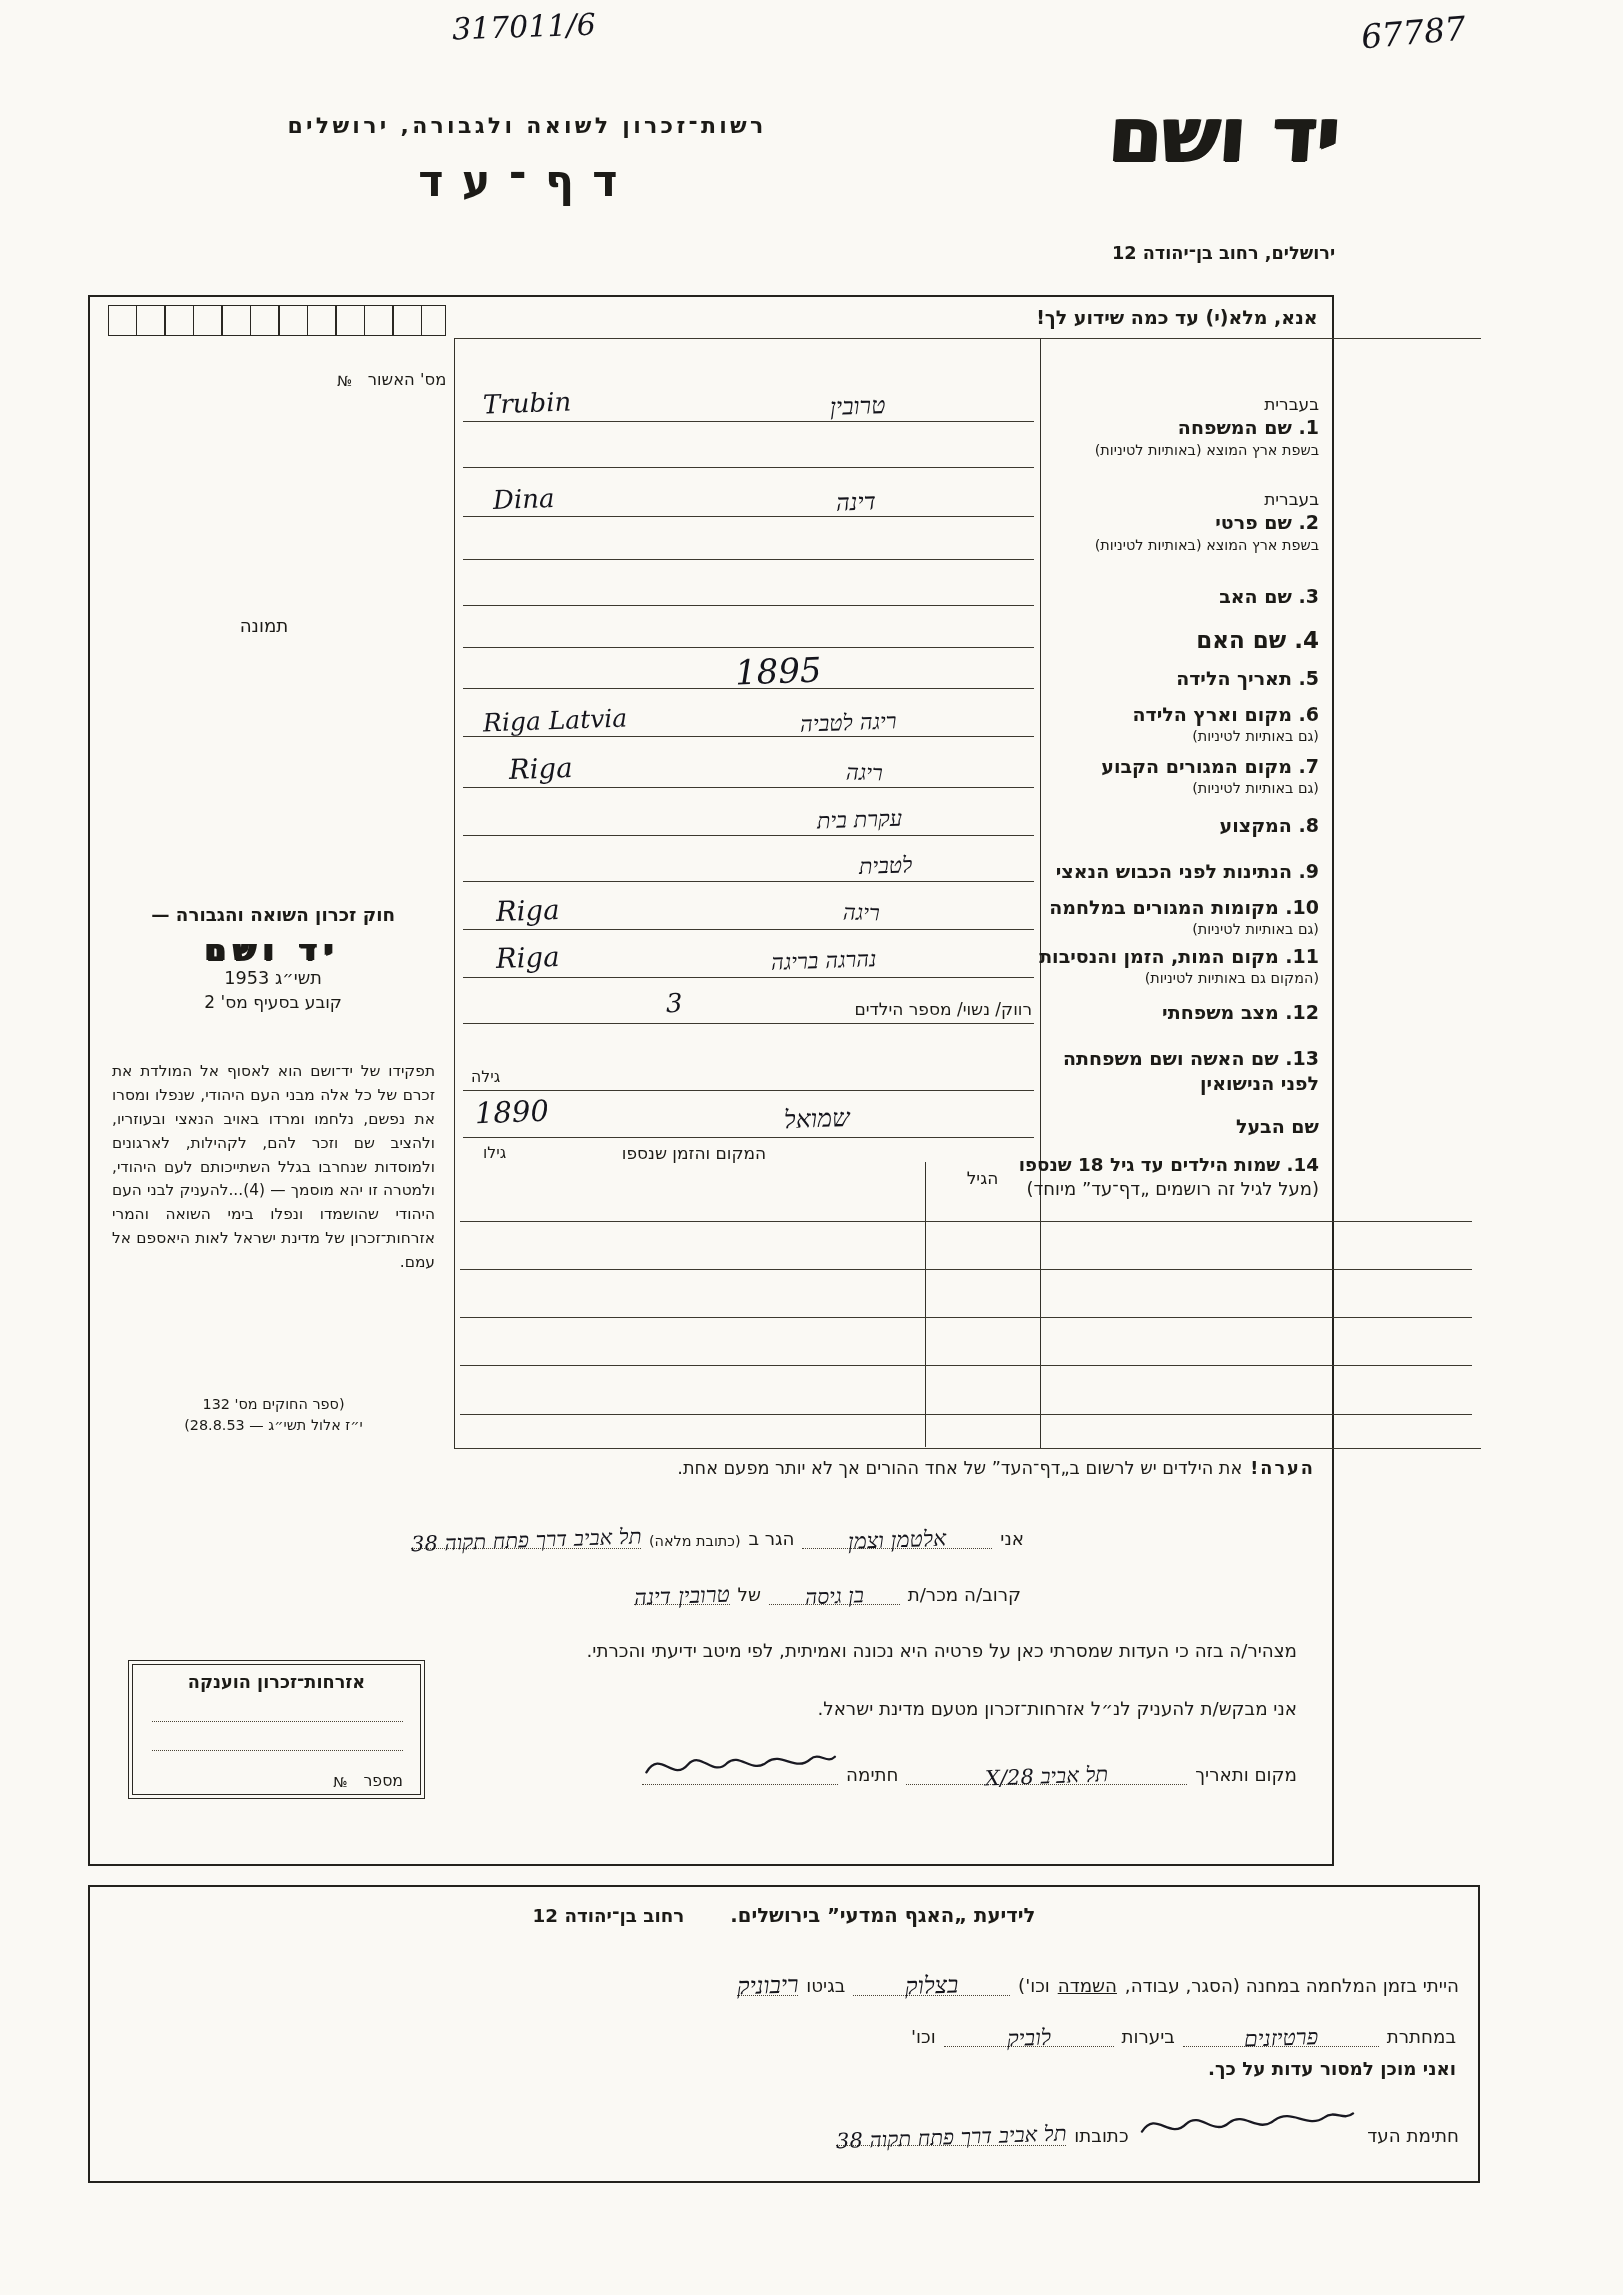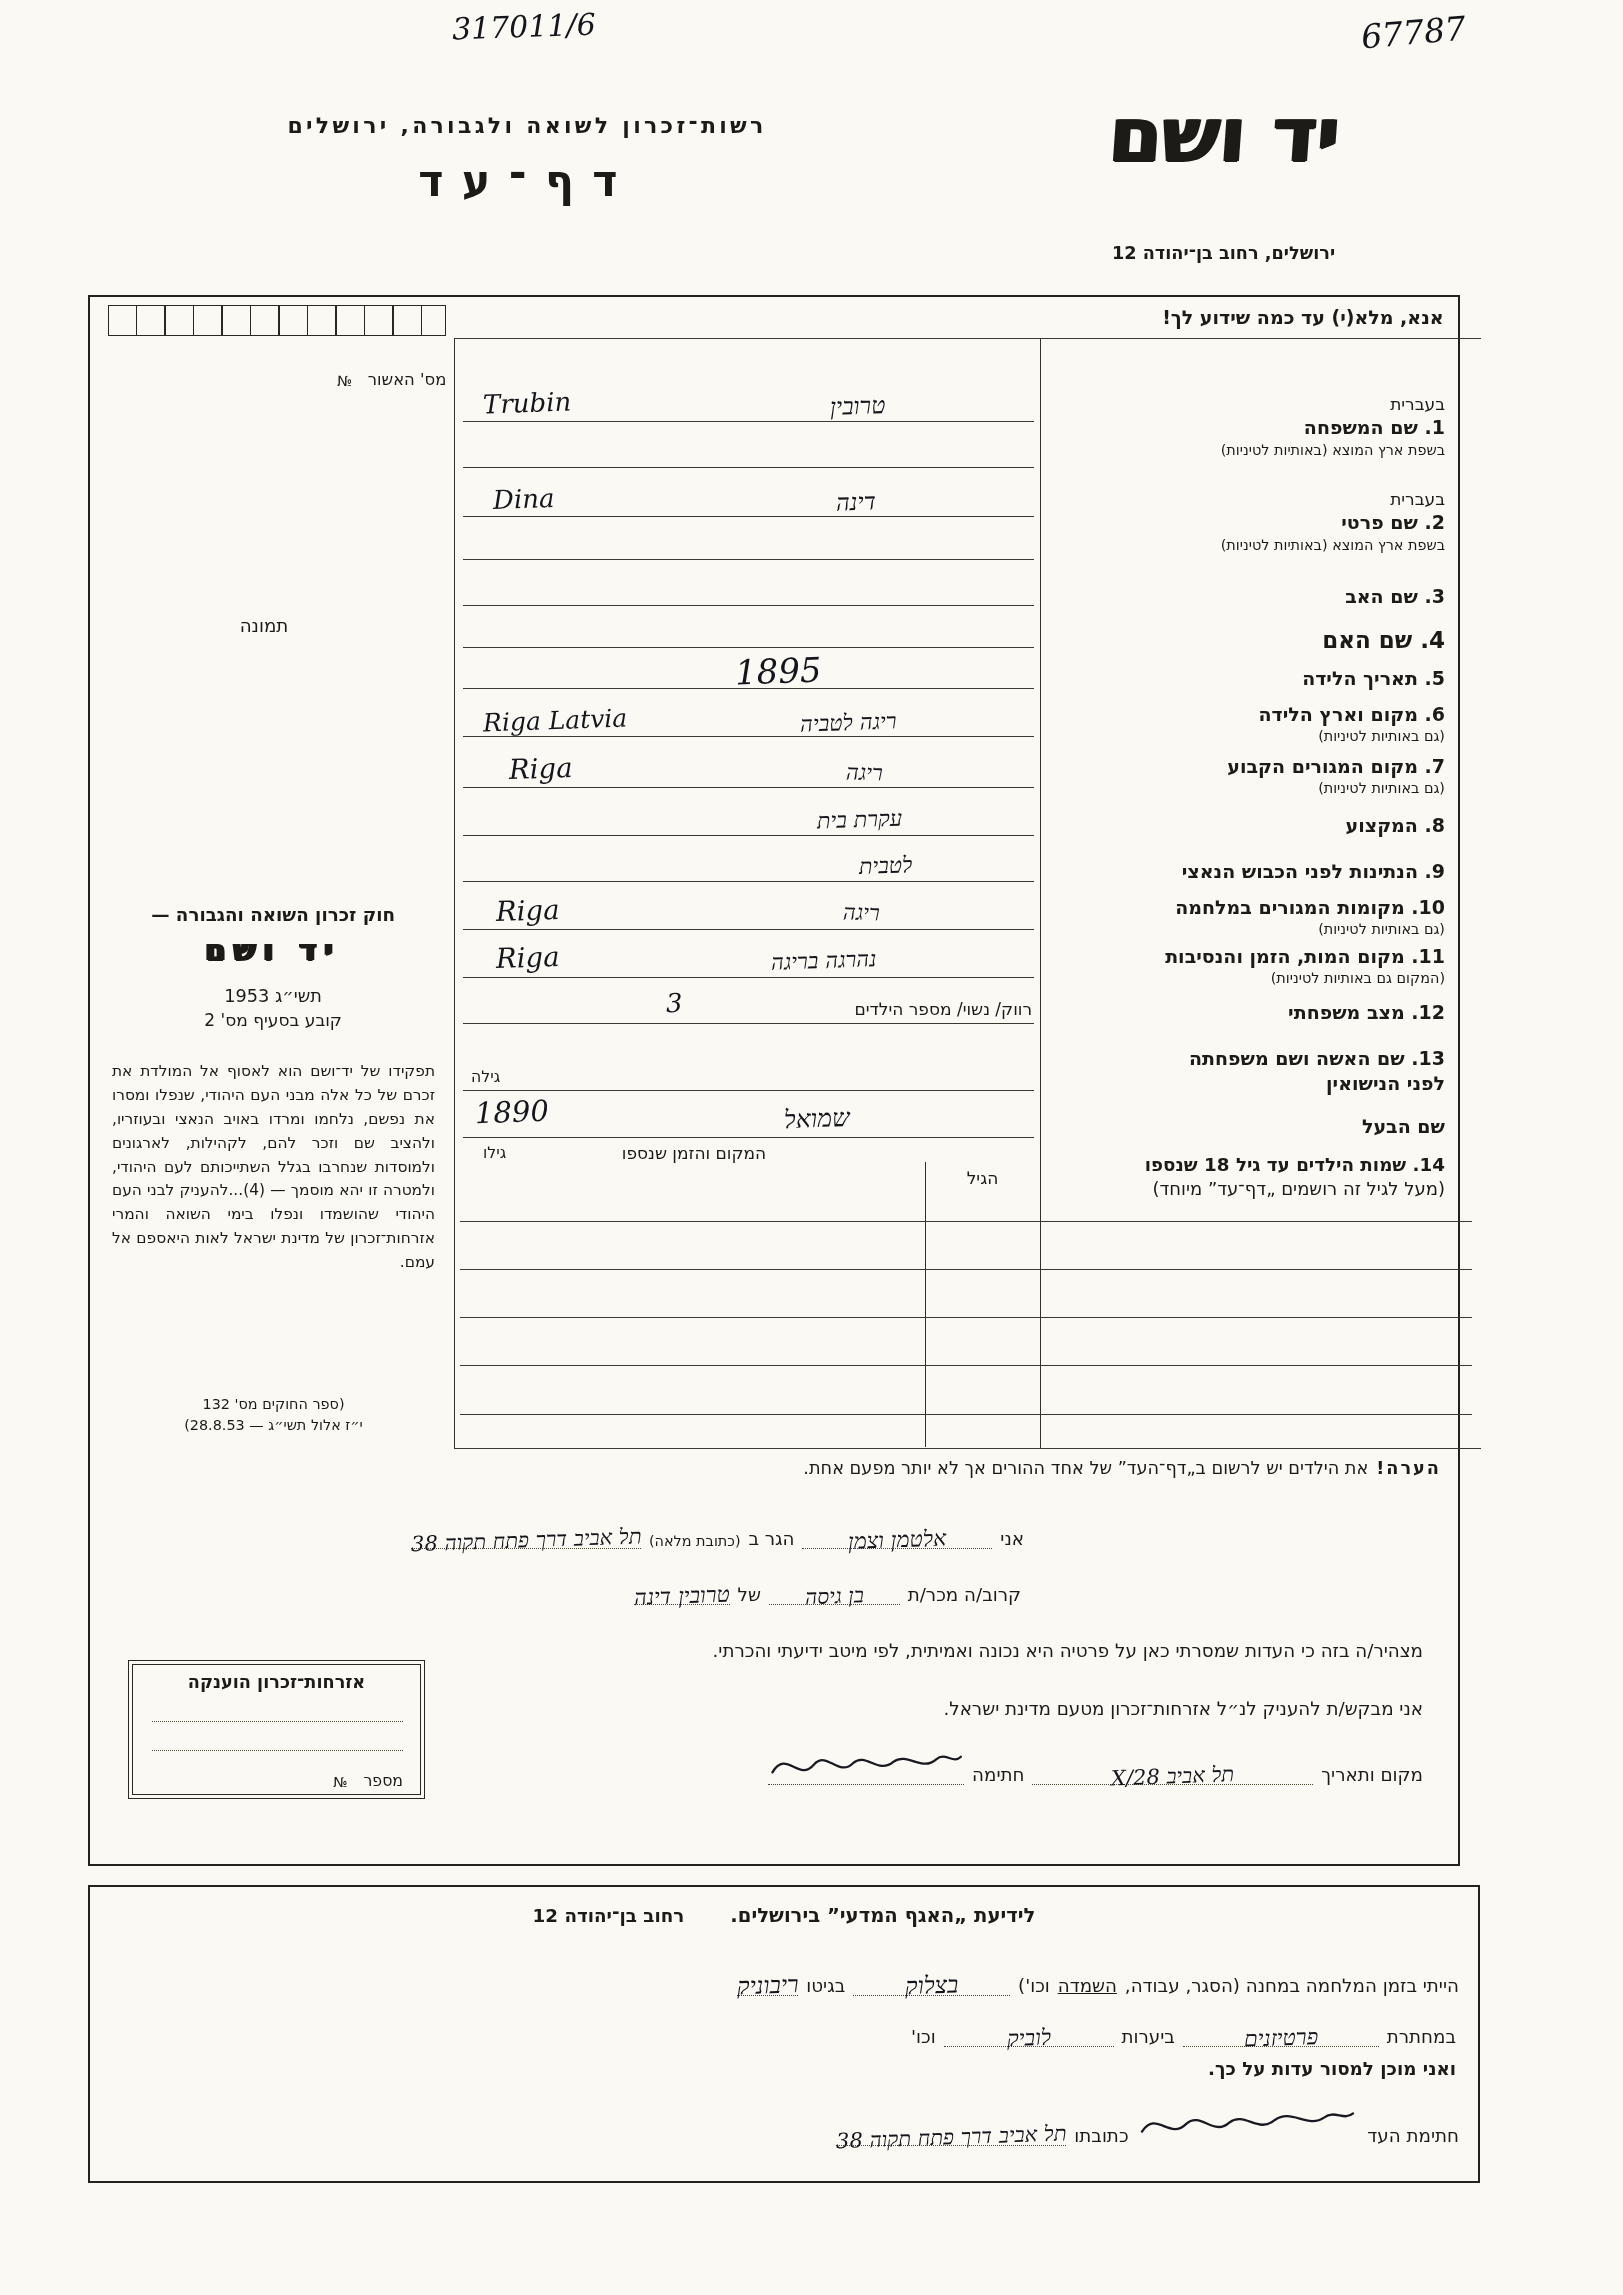--- a/index.html
+++ b/index.html
@@ -33,41 +33,41 @@
 <div class="page">
 
   <div class="abs hw lat r1" style="left:452px;top:11.8px;font-size:30px" data-bind="scan.top_center_number">317011/6</div>
   <div class="abs hw lat r2" style="left:1361px;top:15.7px;font-size:33px" data-bind="scan.top_right_number">67787</div>
 
   <div class="abs b c" style="left:108px;top:113px;width:838px;font-size:22px;letter-spacing:3.3px" data-bind="header.authority">רשות־זכרון לשואה ולגבורה, ירושלים</div>
   <div class="abs b c" style="left:108px;top:156px;width:838px;font-size:43px;letter-spacing:18.3px" data-bind="header.title">דף־עד</div>
   <div class="abs c logoheavy" style="left:1041px;top:90px;width:367px;font-size:76px;transform:skewX(-4deg)" data-bind="header.logo">יד ושם</div>
   <div class="abs b c" style="left:1011px;top:243px;width:425px;font-size:17.7px" data-bind="header.address">ירושלים, רחוב בן־יהודה 12</div>
 
-  <div class="abs box" style="left:88px;top:295px;width:1372px;height:1571px;position:absolute">
+  <div class="abs box" style="left:88px;top:295px;width:1246px;height:1571px;position:absolute">
 
     <div class="abs b" style="right:14.4px;top:9.2px;font-size:19px;white-space:nowrap" data-bind="form.instruction">אנא, מלא(י) עד כמה שידוע לך!</div>
     <div class="abs ln" style="left:365px;top:41px;width:1026px"></div>
 
     <div class="abs grid" style="left:18.3px;top:7.9px;width:338px;height:31px"></div>
     <div class="abs rowflex" style="left:18.3px;top:68px;width:338px;font-size:16.4px">
       <span data-bind="form.approval_label">מס' האשור</span>
       <span class="fill"></span>
       <span style="font-size:14.4px" data-bind="form.numero_sign">№</span>
     </div>
 
     <div class="abs vln" style="left:364px;top:41px;height:1111px"></div>
     <div class="abs vln" style="left:950px;top:41px;height:1111px"></div>
 
     <div class="abs c" style="left:115px;top:318px;width:118px;font-size:18.3px" data-bind="form.photo_label">תמונה</div>
 
     <div class="abs c" style="left:19.6px;top:607px;width:327px">
       <div class="b" style="font-size:18.3px" data-bind="law.header">חוק זכרון השואה והגבורה —</div>
       <div class="logoheavy" style="font-size:29px;letter-spacing:7.9px;margin-top:7.9px" data-bind="law.logo">יד ושם</div>
-      <div style="font-size:17.7px;margin-top:19px" data-bind="law.year">תשי״ג 1953</div>
+      <div style="font-size:17.7px;margin-top:1px" data-bind="law.year">תשי״ג 1953</div>
       <div style="font-size:17px;margin-top:3.9px" data-bind="law.clause">קובע בסעיף מס' 2</div>
     </div>
     <div class="abs" style="left:22px;top:763px;width:323px;font-size:15.4px;line-height:1.55;text-align:justify" data-bind="law.body">תפקידו של יד־ושם הוא לאסוף אל המולדת את זכרם של כל אלה מבני העם היהודי, שנפלו ומסרו את נפשם, נלחמו ומרדו באויב הנאצי ובעוזריו, ולהציב שם וזכר להם, לקהילות, לארגונים ולמוסדות שנחרבו בגלל השתייכותם לעם היהודי, ולמטרה זו יהא מוסמך — (4)...להעניק לבני העם היהודי שהושמדו ונפלו בימי השואה והמרי אזרחות־זכרון של מדינת ישראל לאות היאספם אל עמם.</div>
     <div class="abs c" style="left:22px;top:1097px;width:323px;font-size:14.4px;line-height:1.45">
       <div data-bind="law.ref1">(ספר החוקים מס' 132</div>
       <div data-bind="law.ref2">י״ז אלול תשי״ג — 28.8.53)</div>
     </div>
 
     <div class="abs ln" style="left:373px;top:124px;width:571px"></div>
     <div class="abs ln" style="left:373px;top:170px;width:571px"></div>

